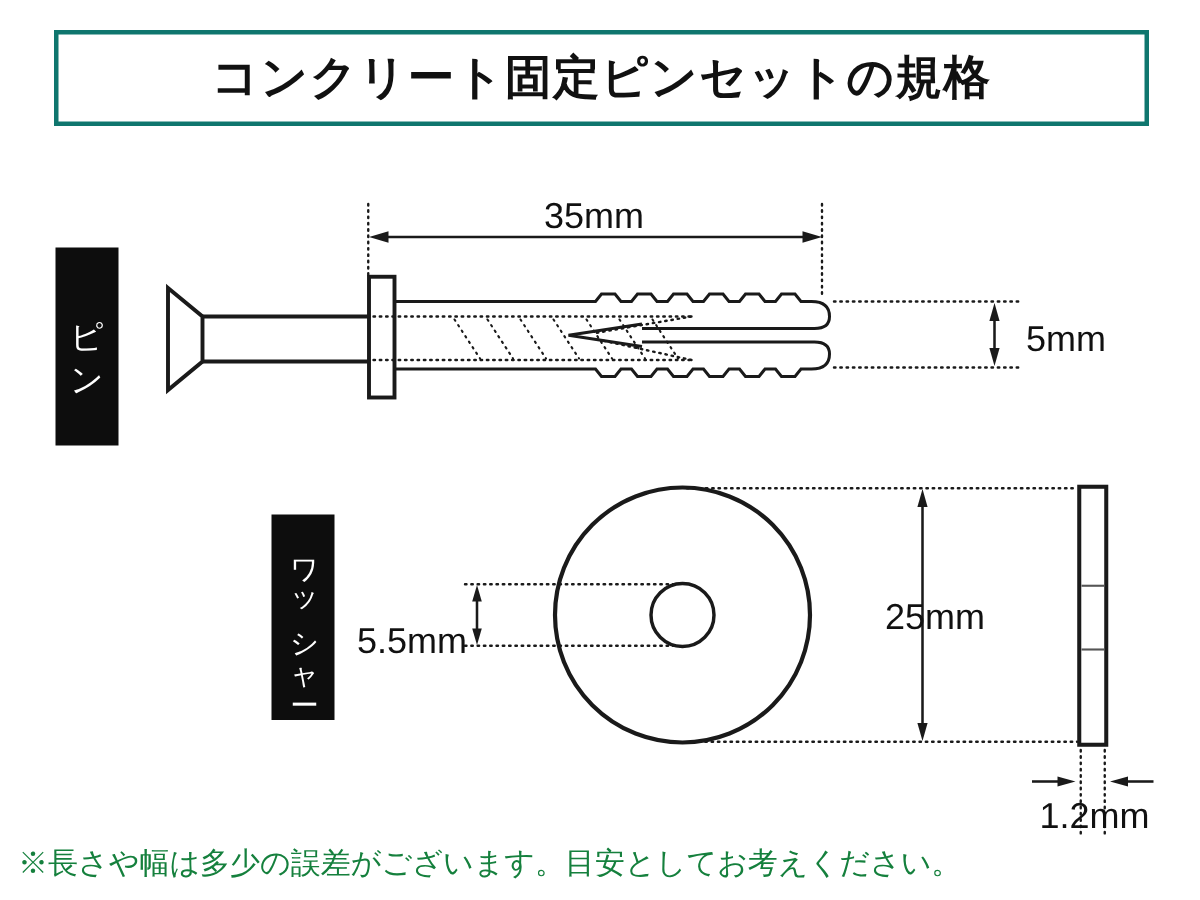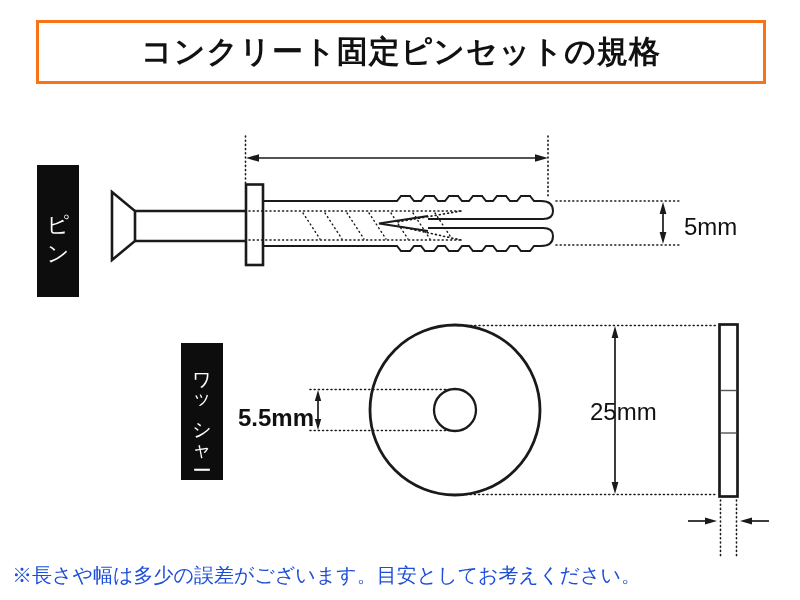--- a/index.html
+++ b/index.html
@@ -2,44 +2,44 @@
 <html><head>
 <meta charset="utf-8">
 <style>
   html,body{margin:0;padding:0;background:#fff;}
   .page{
     position:relative;width:800px;height:600px;background:#ffffff;
     font-family:"Liberation Sans",sans-serif;color:#111;overflow:hidden;
   }
   .title-box{
     position:absolute;left:36px;top:20px;width:730px;height:64px;
-    border:3px solid #f97316;box-sizing:border-box;
+    border:3px solid #0f766e;box-sizing:border-box;
     display:flex;align-items:center;justify-content:center;
   }
   .title-box span{
     font-size:31px;font-weight:700;letter-spacing:1px;color:#111;white-space:nowrap;
   }
   .vlabel{
     position:absolute;background:#0d0d0d;color:#fff;
     writing-mode:vertical-rl;text-orientation:mixed;
     display:flex;align-items:center;justify-content:center;
     box-sizing:border-box;
   }
   .vlabel.pin{left:37px;top:165px;width:42px;height:132px;font-size:22px;letter-spacing:9px;}
   .vlabel.washer{left:181px;top:343px;width:42px;height:137px;font-size:19px;letter-spacing:3px;}
   .dim{
     position:absolute;font-size:24px;font-weight:500;color:#111;white-space:nowrap;
   }
   .dim-35{left:346px;top:131px;width:100px;text-align:center;}
   .dim-5{left:684px;top:213px;text-align:center;}
-  .dim-55{left:238px;top:404px;width:64px;text-align:center;font-weight:bold;}
+  .dim-55{left:238px;top:414px;width:64px;text-align:center;}
   .dim-25{left:590px;top:398px;}
   .dim-12{left:693px;top:531px;width:72px;text-align:center;}
   .footnote{
-    position:absolute;left:12px;top:562px;font-size:20px;font-weight:500;color:#1d4ed8;white-space:nowrap;
+    position:absolute;left:12px;top:562px;font-size:20px;font-weight:500;color:#15803d;white-space:nowrap;
   }
   svg{position:absolute;left:0;top:0;}
   .ink{stroke:#1a1a1a;fill:none;}
 </style>
 </head>
 <body>
 
 <div class="page">
 
   <div class="title-box">
@@ -144,19 +144,21 @@
         <line x1="720.5" y1="500" x2="720.5" y2="556"></line>
         <line x1="736.5" y1="500" x2="736.5" y2="556"></line>
       </g>
       <line x1="688" y1="521" x2="706" y2="521" class="ink" stroke-width="1.7"></line>
       <polygon points="717,521 705,517.6 705,524.4" fill="#1a1a1a"></polygon>
       <line x1="769" y1="521" x2="751" y2="521" class="ink" stroke-width="1.7"></line>
       <polygon points="740,521 752,517.6 752,524.4" fill="#1a1a1a"></polygon>
     </g>
   </svg>
 
+  <span class="dim dim-35">35mm</span>
   <span class="dim dim-5">5mm</span>
   <span class="dim dim-55">5.5mm</span>
   <span class="dim dim-25">25mm</span>
+  <span class="dim dim-12">1.2mm</span>
 
   <div class="footnote">※長さや幅は多少の誤差がございます。目安としてお考えください。</div>
 
 </div>
 
 </body></html>

